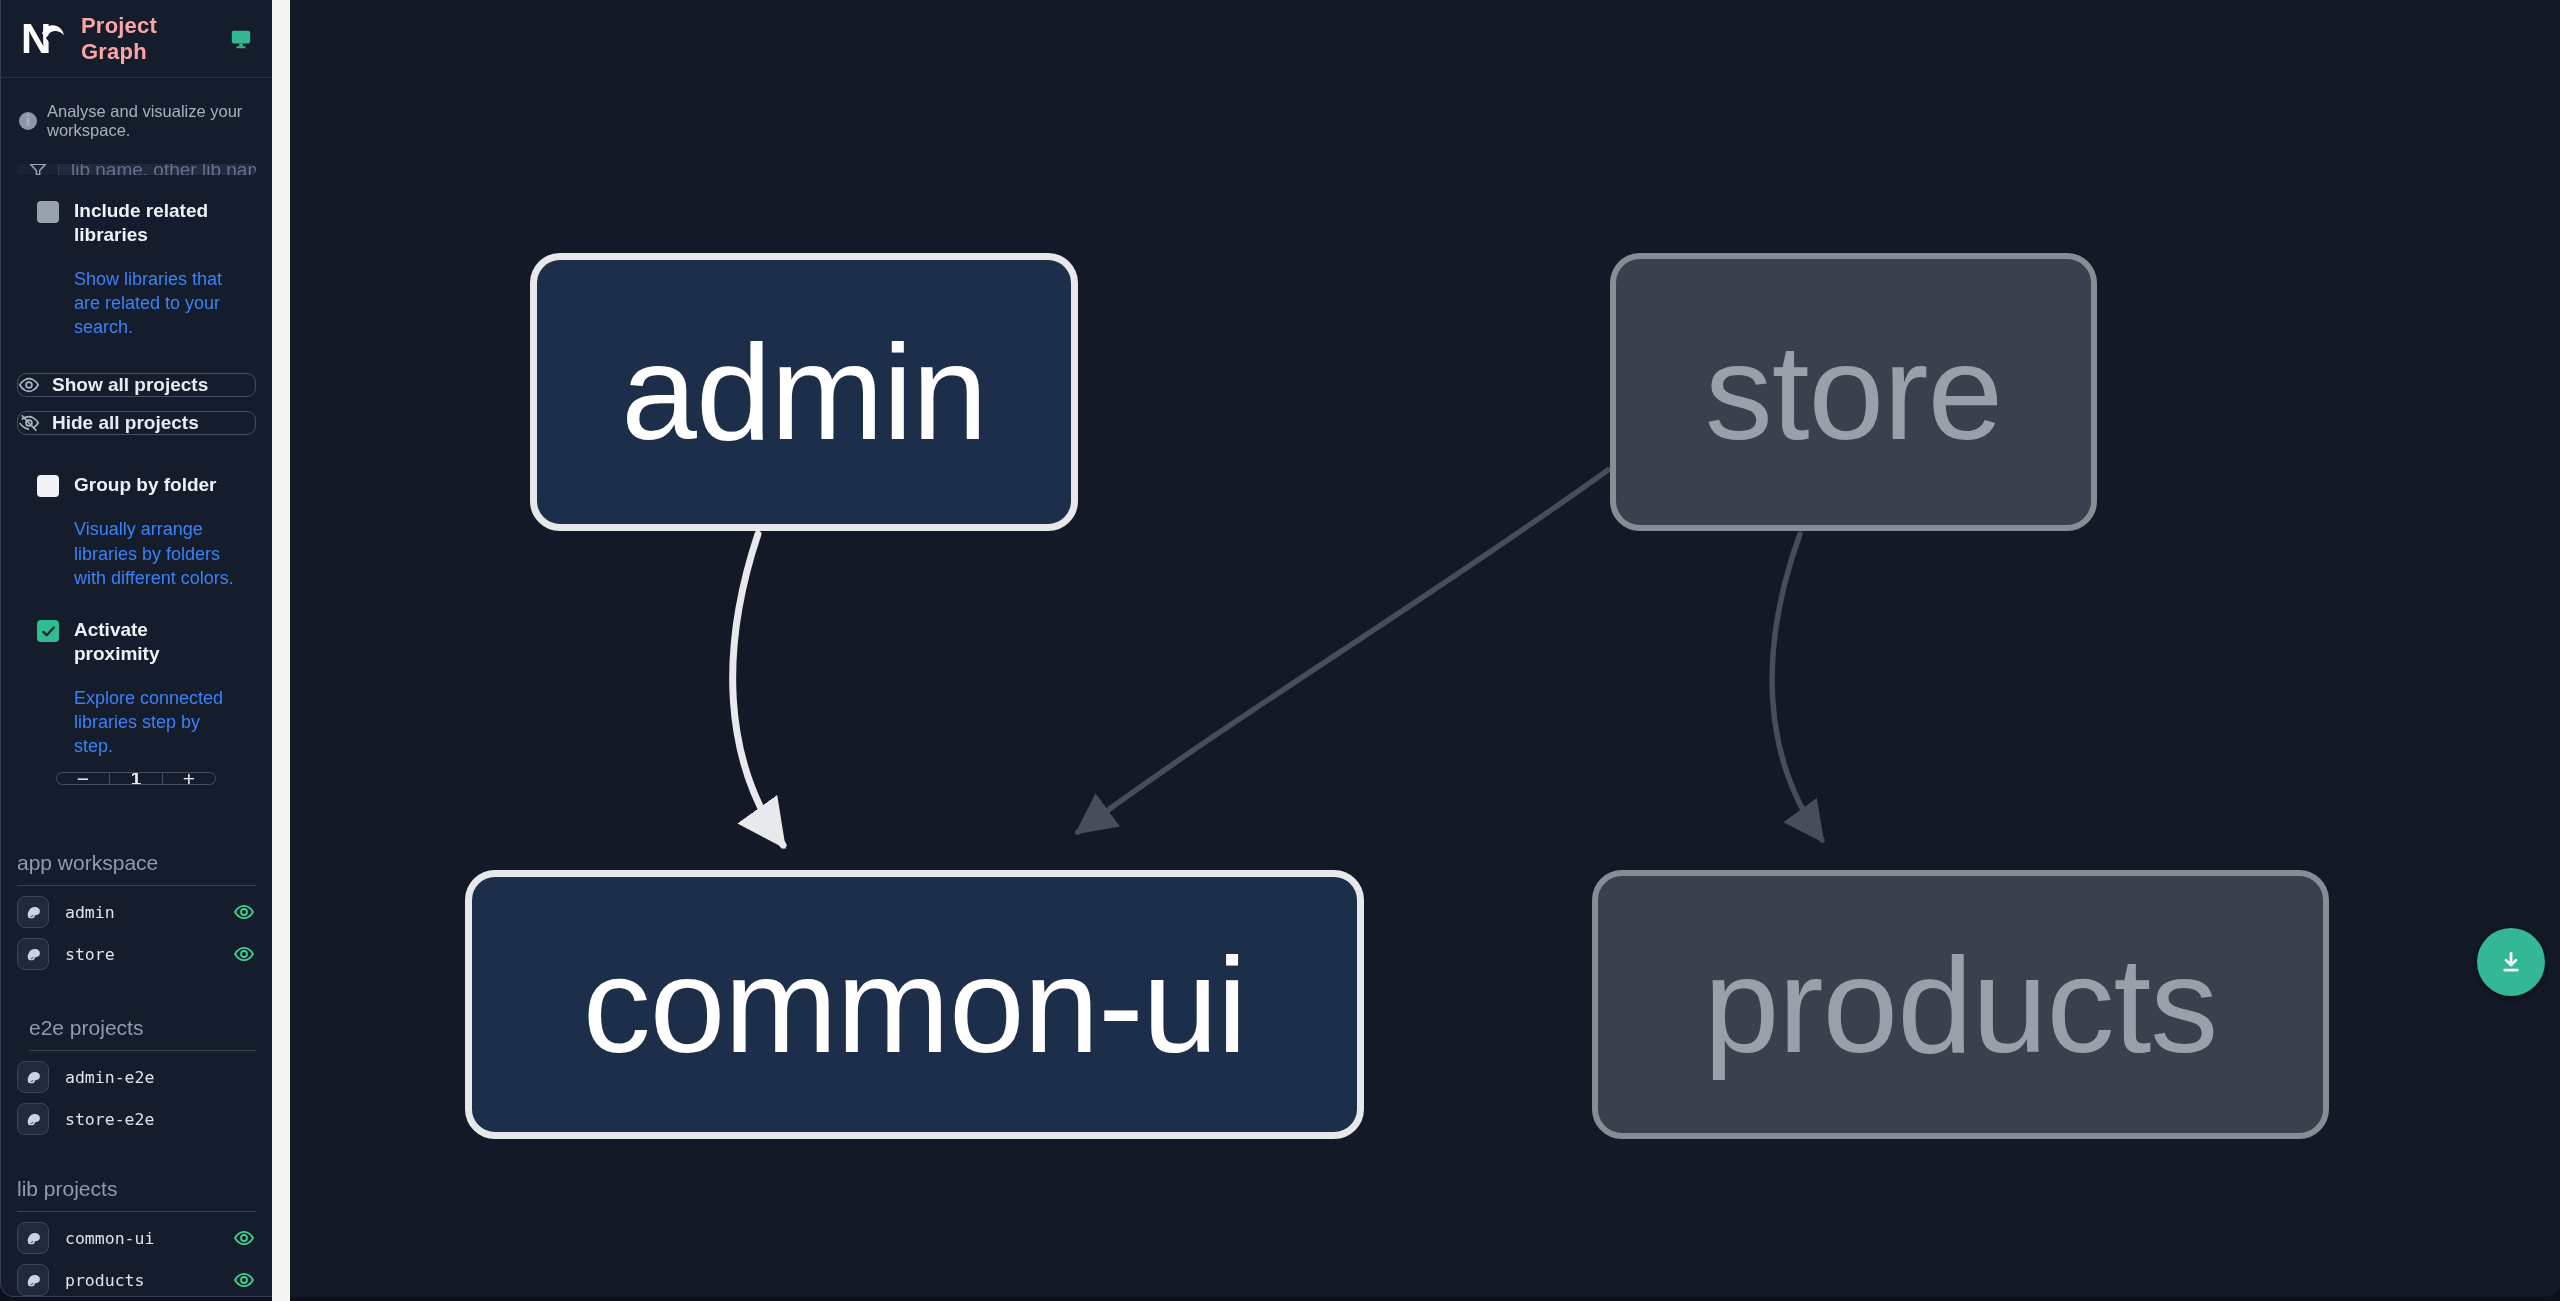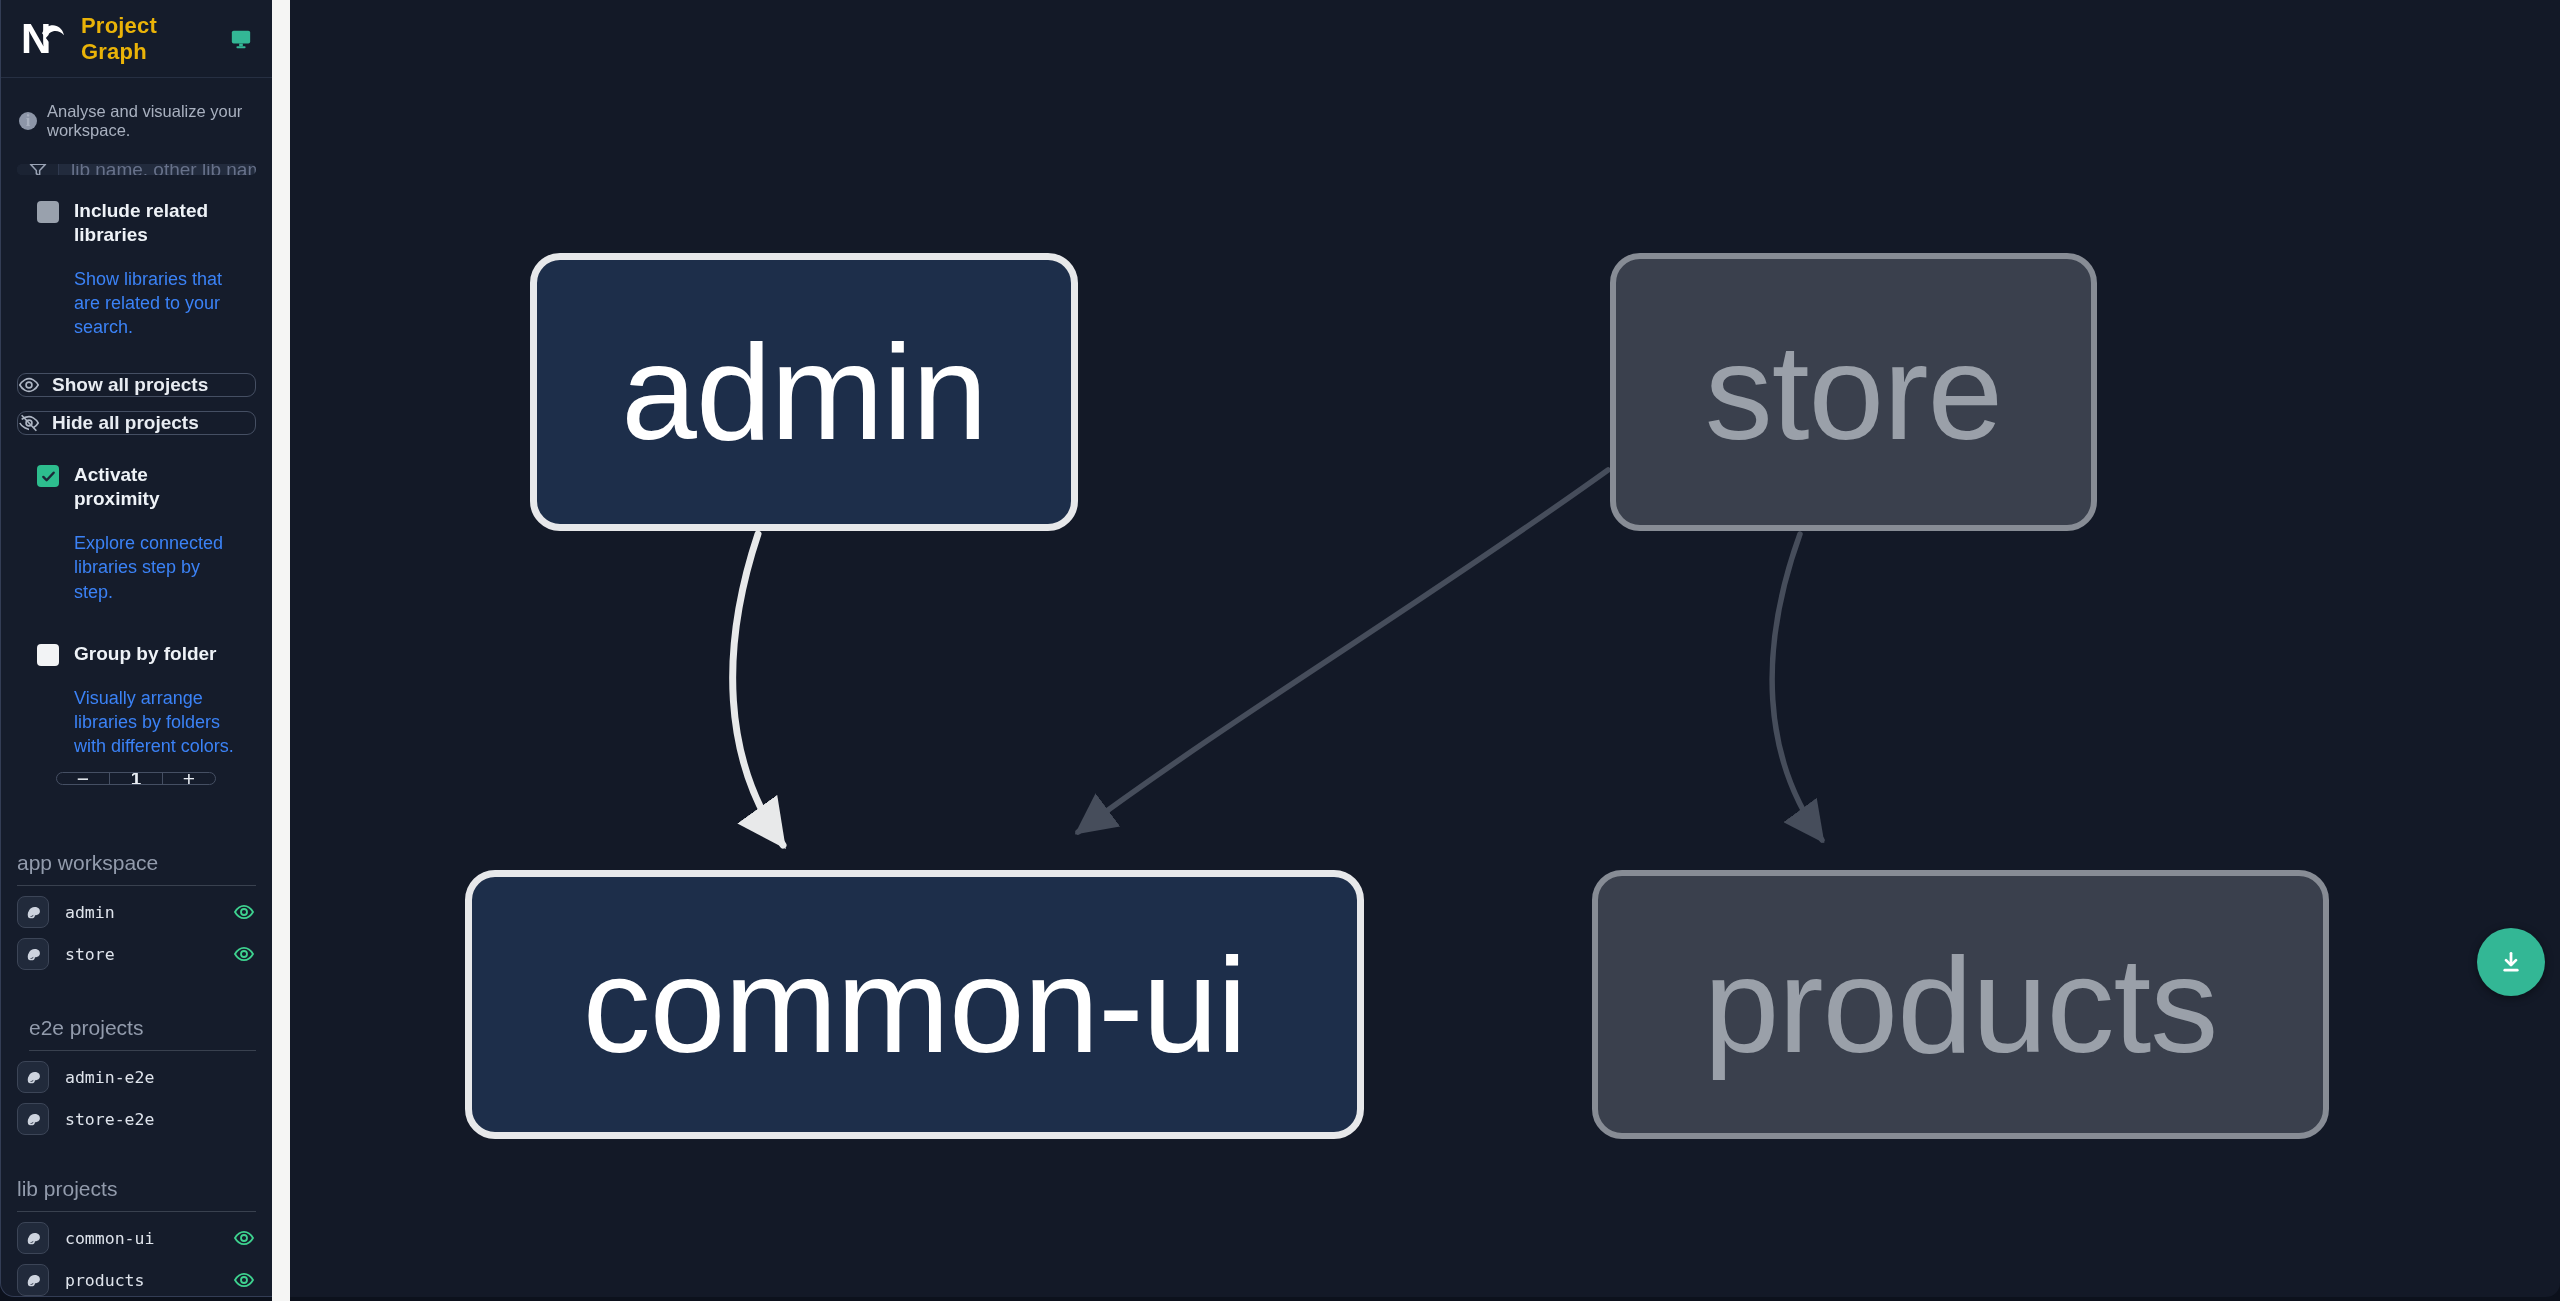--- a/index.html
+++ b/index.html
@@ -6,21 +6,21 @@
   html,body { width:2560px; height:1301px; overflow:hidden; background:#0c111c;
               font-family:"Liberation Sans", sans-serif; }
 
   
   .sidebar { position:absolute; left:0; top:0; width:272px; height:1297px;
              background:#151c2b; border-bottom-left-radius:14px;
              border-bottom:1px solid #333d55; border-left:1px solid #333d55;
              display:flex; flex-direction:column; overflow:hidden; }
   .brand { height:78px; display:flex; align-items:center; gap:16px; padding:0 20px;
            border-bottom:1px solid #262f42; flex:none; }
-  .brand-title { color:#eab308; font-size:22px; font-weight:700; letter-spacing:.2px; }
+  .brand-title { color:#fca5a5; font-size:22px; font-weight:700; letter-spacing:.2px; }
   .subtitle-row { display:flex; align-items:center; gap:10px; padding:24px 18px 0 18px; }
   .subtitle-row span { color:#a8b0bf; font-size:16.5px; }
   .info-badge { width:18px; height:18px; border-radius:50%; background:#8d96a8; color:#151c2b;
                 font-size:13px; font-weight:700; display:flex; align-items:center; justify-content:center;
                 font-family:"Liberation Serif", serif; flex:none; }
 
   .search-box { margin:24px 16px 0 16px; height:40px; display:flex; align-items:stretch;
                 background:#222b3d; border-radius:8px; overflow:hidden; }
   .search-icon-cell { width:42px; background:#1b2333; border-right:1px solid #303a50;
                       display:flex; align-items:center; justify-content:center; flex:none; }
@@ -137,37 +137,37 @@
   <button class="side-btn" style="margin-top:14px;">
     <svg width="22" height="22" viewBox="0 0 24 24" fill="none" stroke="#aeb6c4" stroke-width="1.8">
       <path d="M4 8 C6.5 5.8, 9.5 5, 12 5 C14 5, 19 6.5, 22 12 C20.8 14.2, 19 15.8, 17 16.9"></path>
       <path d="M2 12 C3.2 14.4, 5.2 16.2, 7.4 17.2 C9 17.9, 10.7 19, 12 19"></path>
       <circle cx="12" cy="12" r="3.2"></circle>
       <line x1="4" y1="3.5" x2="20" y2="20.5"></line>
     </svg>
     <span>Hide all projects</span>
   </button>
 
-  <div class="option-row" style="margin-top:28px;">
-    <span class="checkbox checked">
-      <svg width="15" height="15" viewBox="0 0 16 16">
-        <path d="M2.5 8.5 L6 12 L13.5 4" fill="none" stroke="#1c2737" stroke-width="2.6" stroke-linecap="round" stroke-linejoin="round"></path>
-      </svg>
-    </span>
-    <div>
-      <div class="opt-label">Activate proximity</div>
-      <div class="opt-desc">Explore connected libraries step by step.</div>
-    </div>
-  </div>
-
   <div class="option-row" style="margin-top:38px;">
     <span class="checkbox white"></span>
     <div>
       <div class="opt-label">Group by folder</div>
       <div class="opt-desc">Visually arrange libraries by folders with different colors.</div>
+    </div>
+  </div>
+
+  <div class="option-row" style="margin-top:28px;">
+    <span class="checkbox checked">
+      <svg width="15" height="15" viewBox="0 0 16 16">
+        <path d="M2.5 8.5 L6 12 L13.5 4" fill="none" stroke="#1c2737" stroke-width="2.6" stroke-linecap="round" stroke-linejoin="round"></path>
+      </svg>
+    </span>
+    <div>
+      <div class="opt-label">Activate proximity</div>
+      <div class="opt-desc">Explore connected libraries step by step.</div>
     </div>
   </div>
 
   <div class="stepper">
     <button class="seg">−</button>
     <div class="seg val">1</div>
     <button class="seg">+</button>
   </div>
 
   <div class="section-title" style="margin-top:66px;">app workspace</div>

